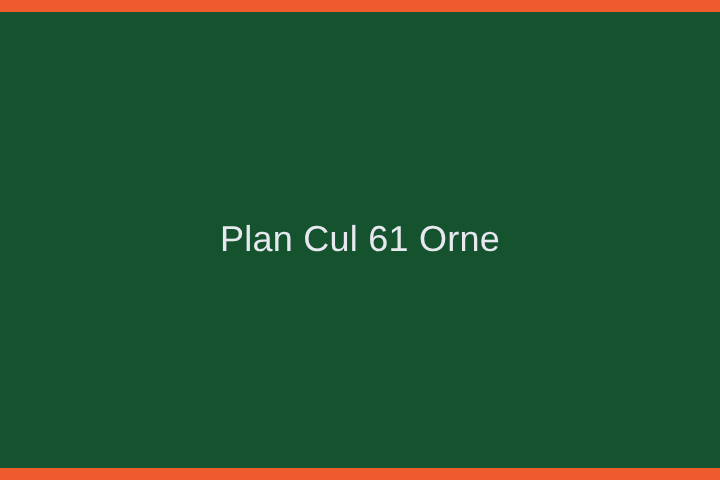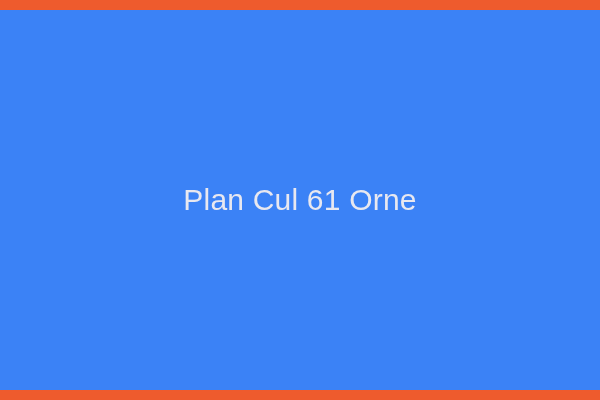--- a/index.html
+++ b/index.html
@@ -31,21 +31,21 @@
     width: 100%;
     height: 10px;
     background-color: #ee5b2d;
   }
 
   .banner-body {
     flex: 1 1 auto;
     display: flex;
     align-items: center;
     justify-content: center;
-    background-color: #3b82f6;
+    background-color: #14532d;
     padding: 0 40px;
     box-sizing: border-box;
   }
 
   .banner-title {
     margin: 0;
     font-family: "Liberation Sans", sans-serif;
     font-size: 30px;
     font-weight: 400;
     line-height: 1.2;

